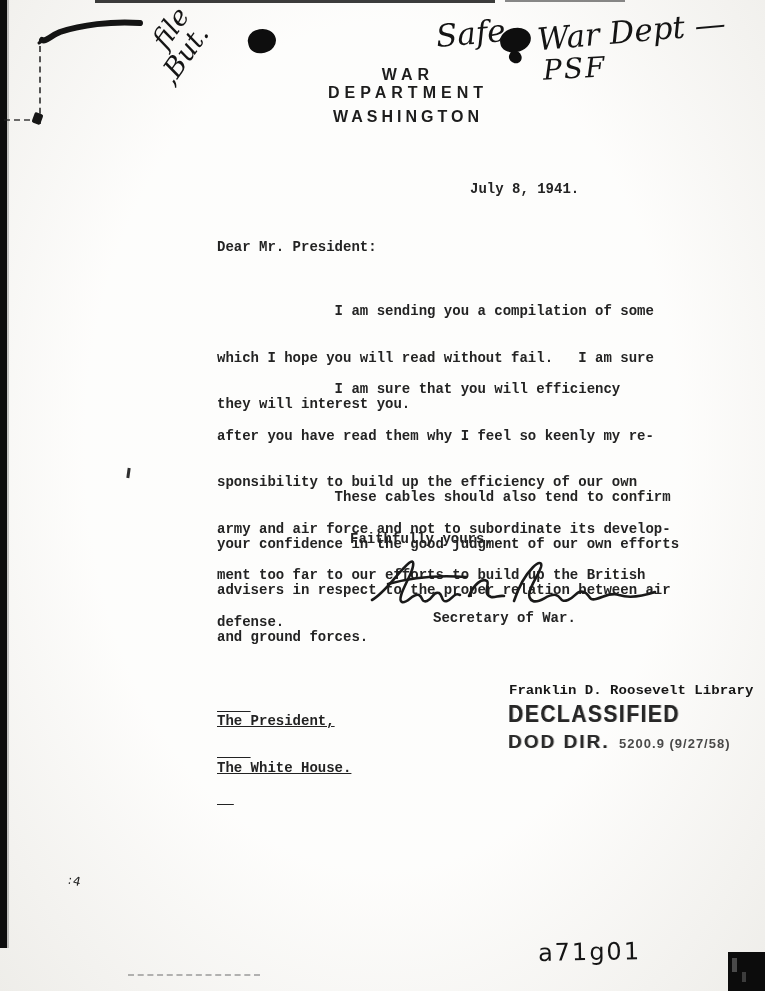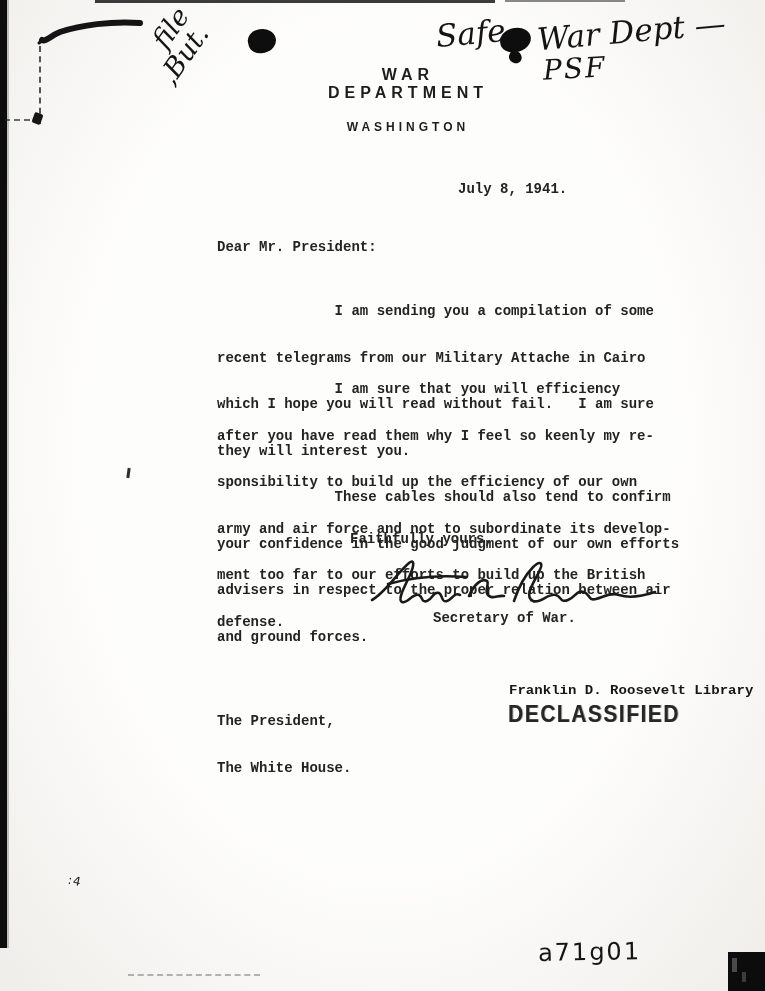--- a/index.html
+++ b/index.html
@@ -38,32 +38,32 @@
   .hand{font-family:"DejaVu Serif",serif;font-style:italic;color:#141414;}
   .hw-file{position:absolute;left:148px;top:38px;transform:rotate(-55deg);transform-origin:0 0;font-size:27px;line-height:26px;white-space:nowrap;}
   .hw-file .l2{display:block;margin-left:-26px;}
   .hw-safe-1{position:absolute;left:436px;top:15px;font-size:31px;transform:rotate(-5deg);}
   .hw-safe-2{position:absolute;left:537px;top:13px;font-size:31px;transform:rotate(-5deg);white-space:nowrap;}
   .hw-psf{position:absolute;left:543px;top:52px;font-size:28px;transform:rotate(-3deg);letter-spacing:2px;}
   .hw-id{position:absolute;left:538px;top:938px;font-family:"DejaVu Sans",sans-serif;font-style:normal;font-size:24px;color:#151515;transform:rotate(-1deg);letter-spacing:2px;}
   
   .letterhead{position:absolute;left:300px;top:66px;width:216px;text-align:center;font-family:"Liberation Sans",sans-serif;color:#1d1d1d;}
   .letterhead .lh1{font-size:16px;font-weight:bold;letter-spacing:5px;}
-  .letterhead .lh2{font-size:12px;font-weight:bold;letter-spacing:4px;margin-top:18px;}
+  .letterhead .lh2{font-size:16px;font-weight:bold;letter-spacing:4px;margin-top:6px;}
   .typed{font-family:"Liberation Mono",monospace;font-weight:bold;font-size:14px;line-height:15.5px;color:#232323;white-space:pre;}
-  .date-line{position:absolute;left:458px;top:182px;}
+  .date-line{position:absolute;left:470px;top:182px;}
   .salutation{position:absolute;left:217px;top:240px;}
   .para{position:absolute;left:217px;width:440px;}
   .para-1{top:273px;}
   .para-2{top:351px;}
   .para-3{top:459px;}
   .closing{position:absolute;left:350px;top:532px;}
   .signature{position:absolute;left:368px;top:554px;}
   .signer-title{position:absolute;left:433px;top:611px;}
-  .address{position:absolute;left:217px;top:683px;}
+  .address{position:absolute;left:217px;top:683px;text-decoration:underline;}
   
   .stamp-library{position:absolute;left:509px;top:683px;font-family:"Liberation Mono",monospace;font-weight:bold;font-size:13px;letter-spacing:0px;color:#161616;transform:scaleX(1.08);transform-origin:0 0;white-space:nowrap;}
   .stamp-declass{position:absolute;left:508px;top:701px;font-family:"Liberation Sans",sans-serif;font-weight:bold;font-size:21px;letter-spacing:1.5px;color:#272727;transform:scaleY(1.12);transform-origin:0 0;text-shadow:1px 0 0 rgba(0,0,0,.35);}
   .stamp-dod{position:absolute;left:508px;top:731px;color:#2b2b2b;white-space:nowrap;}
   .stamp-dod .big{font-family:"Liberation Sans",sans-serif;font-weight:bold;font-size:19px;letter-spacing:2px;text-shadow:1px 0 0 rgba(0,0,0,.3);}
   .stamp-dod .small{font-family:"Liberation Sans",sans-serif;font-weight:bold;font-size:13px;letter-spacing:1px;opacity:.85;}
 </style>
 </head>
 <body>
 
@@ -104,21 +104,20 @@
   <div class="letterhead">
     <div class="lh1">WAR DEPARTMENT</div>
     <div class="lh2">WASHINGTON</div>
   </div>
 
   <div class="typed date-line">July 8, 1941.</div>
   <div class="typed salutation">Dear Mr. President:</div>
 
   <div class="typed para para-1">
     <div>              I am sending you a compilation of some</div>
-    <div>recent telegrams from our Military Attache in Cairo</div>
     <div>which I hope you will read without fail.   I am sure</div>
     <div>they will interest you.</div>
   </div>
 
   <div class="typed para para-2">
     <div>              I am sure that you will efficiency</div>
     <div>after you have read them why I feel so keenly my re-</div>
     <div>sponsibility to build up the efficiency of our own</div>
     <div>army and air force and not to subordinate its develop-</div>
     <div>ment too far to our efforts to build up the British</div>
@@ -145,14 +144,18 @@
 
   <div class="typed signer-title">Secretary of War.</div>
 
   <div class="typed address">
     <div>The President,</div>
     <div>The White House.</div>
   </div>
 
   <div class="stamp-library">Franklin D. Roosevelt Library</div>
   <div class="stamp-declass">DECLASSIFIED</div>
+  <div class="stamp-dod">
+    <span class="big">DOD DIR.</span>
+    <span class="small">5200.9 (9/27/58)</span>
+  </div>
 
 </div>
 
 </body></html>

